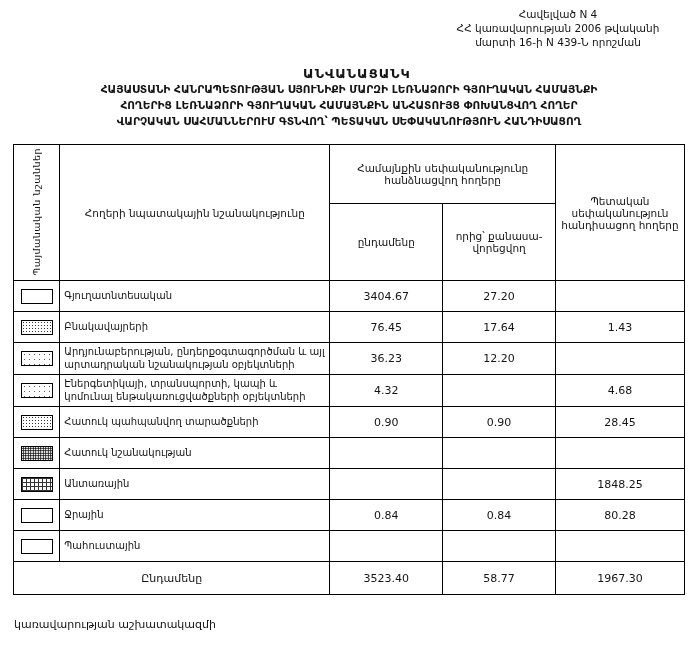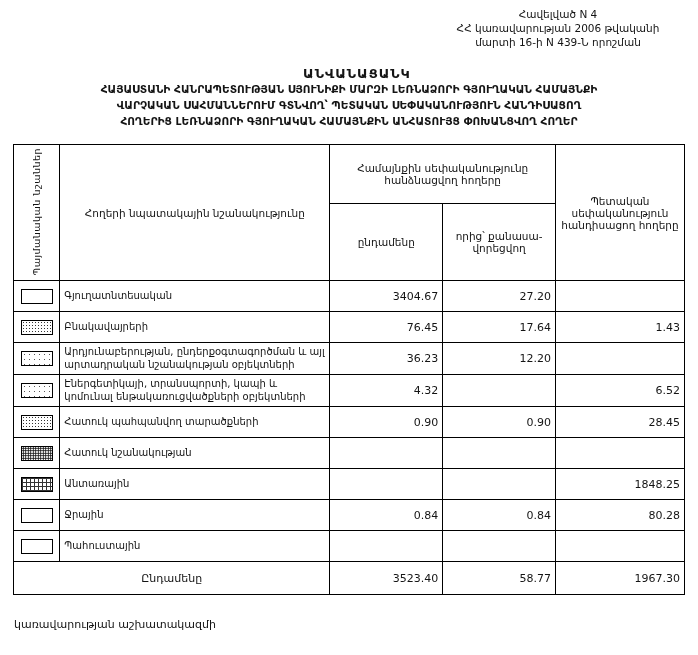--- a/index.html
+++ b/index.html
@@ -53,21 +53,21 @@
   .v-text{
     writing-mode:vertical-rl;
     transform:rotate(180deg);
     font-size:9.5px;
     letter-spacing:.5px;
     white-space:nowrap;
     display:inline-block;
   }
   td.c-sym{text-align:center;height:24px;}
   td.c-label{text-align:left;font-size:10px;line-height:1.25;margin-left:34px;}
-  td.c-num{text-align:right;font-size:11px;}
+  td.c-num{text-align:center;font-size:11px;}
   .swatch{
     display:inline-block;
     width:30px;height:13px;
     border:1px solid #000;
     background:#fff;
     vertical-align:middle;
   }
   .pat-blank{background:#fff;}
   .pat-dots{
     background-image:radial-gradient(#333 0.7px, transparent 0.85px);
@@ -102,22 +102,22 @@
 <div class="annex">
   <div>Հավելված N 4</div>
   <div>ՀՀ կառավարության 2006 թվականի</div>
   <div>մարտի 16-ի N 439-Ն որոշման</div>
 </div>
 
 <div class="doc-title">ԱՆՎԱՆԱՑԱՆԿ</div>
 
 <div class="subtitle">
   <div>ՀԱՅԱՍՏԱՆԻ ՀԱՆՐԱՊԵՏՈՒԹՅԱՆ ՍՅՈՒՆԻՔԻ ՄԱՐԶԻ ԼԵՌՆԱՁՈՐԻ ԳՅՈՒՂԱԿԱՆ ՀԱՄԱՅՆՔԻ</div>
+  <div>ՀՈՂԵՐԻՑ ԼԵՌՆԱՁՈՐԻ ԳՅՈՒՂԱԿԱՆ ՀԱՄԱՅՆՔԻՆ ԱՆՀԱՏՈՒՅՑ ՓՈԽԱՆՑՎՈՂ ՀՈՂԵՐ</div>
   <div>ՎԱՐՉԱԿԱՆ ՍԱՀՄԱՆՆԵՐՈՒՄ ԳՏՆՎՈՂ՝ ՊԵՏԱԿԱՆ ՍԵՓԱԿԱՆՈՒԹՅՈՒՆ ՀԱՆԴԻՍԱՑՈՂ</div>
-  <div>ՀՈՂԵՐԻՑ ԼԵՌՆԱՁՈՐԻ ԳՅՈՒՂԱԿԱՆ ՀԱՄԱՅՆՔԻՆ ԱՆՀԱՏՈՒՅՑ ՓՈԽԱՆՑՎՈՂ ՀՈՂԵՐ</div>
 </div>
 
 <table class="land">
   <colgroup>
     <col class="c1">
       <col class="c2">
       <col class="c3">
       <col class="c4">
       <col class="c5">
   </colgroup>
@@ -155,21 +155,21 @@
         <td class="c-label">Արդյունաբերության, ընդերքօգտագործման և այլ արտադրական նշանակության օբյեկտների</td>
         <td class="c-num">36.23</td>
         <td class="c-num">12.20</td>
         <td class="c-num"></td>
       </tr>
       <tr>
         <td class="c-sym"><span class="swatch pat-dots-light"></span></td>
         <td class="c-label">Էներգետիկայի, տրանսպորտի, կապի և կոմունալ ենթակառուցվածքների օբյեկտների</td>
         <td class="c-num">4.32</td>
         <td class="c-num"></td>
-        <td class="c-num">6.52</td>
+        <td class="c-num">4.68</td>
       </tr>
       <tr>
         <td class="c-sym"><span class="swatch pat-dots"></span></td>
         <td class="c-label">Հատուկ պահպանվող տարածքների</td>
         <td class="c-num">0.90</td>
         <td class="c-num">0.90</td>
         <td class="c-num">28.45</td>
       </tr>
       <tr>
         <td class="c-sym"><span class="swatch pat-dots-dark"></span></td>

